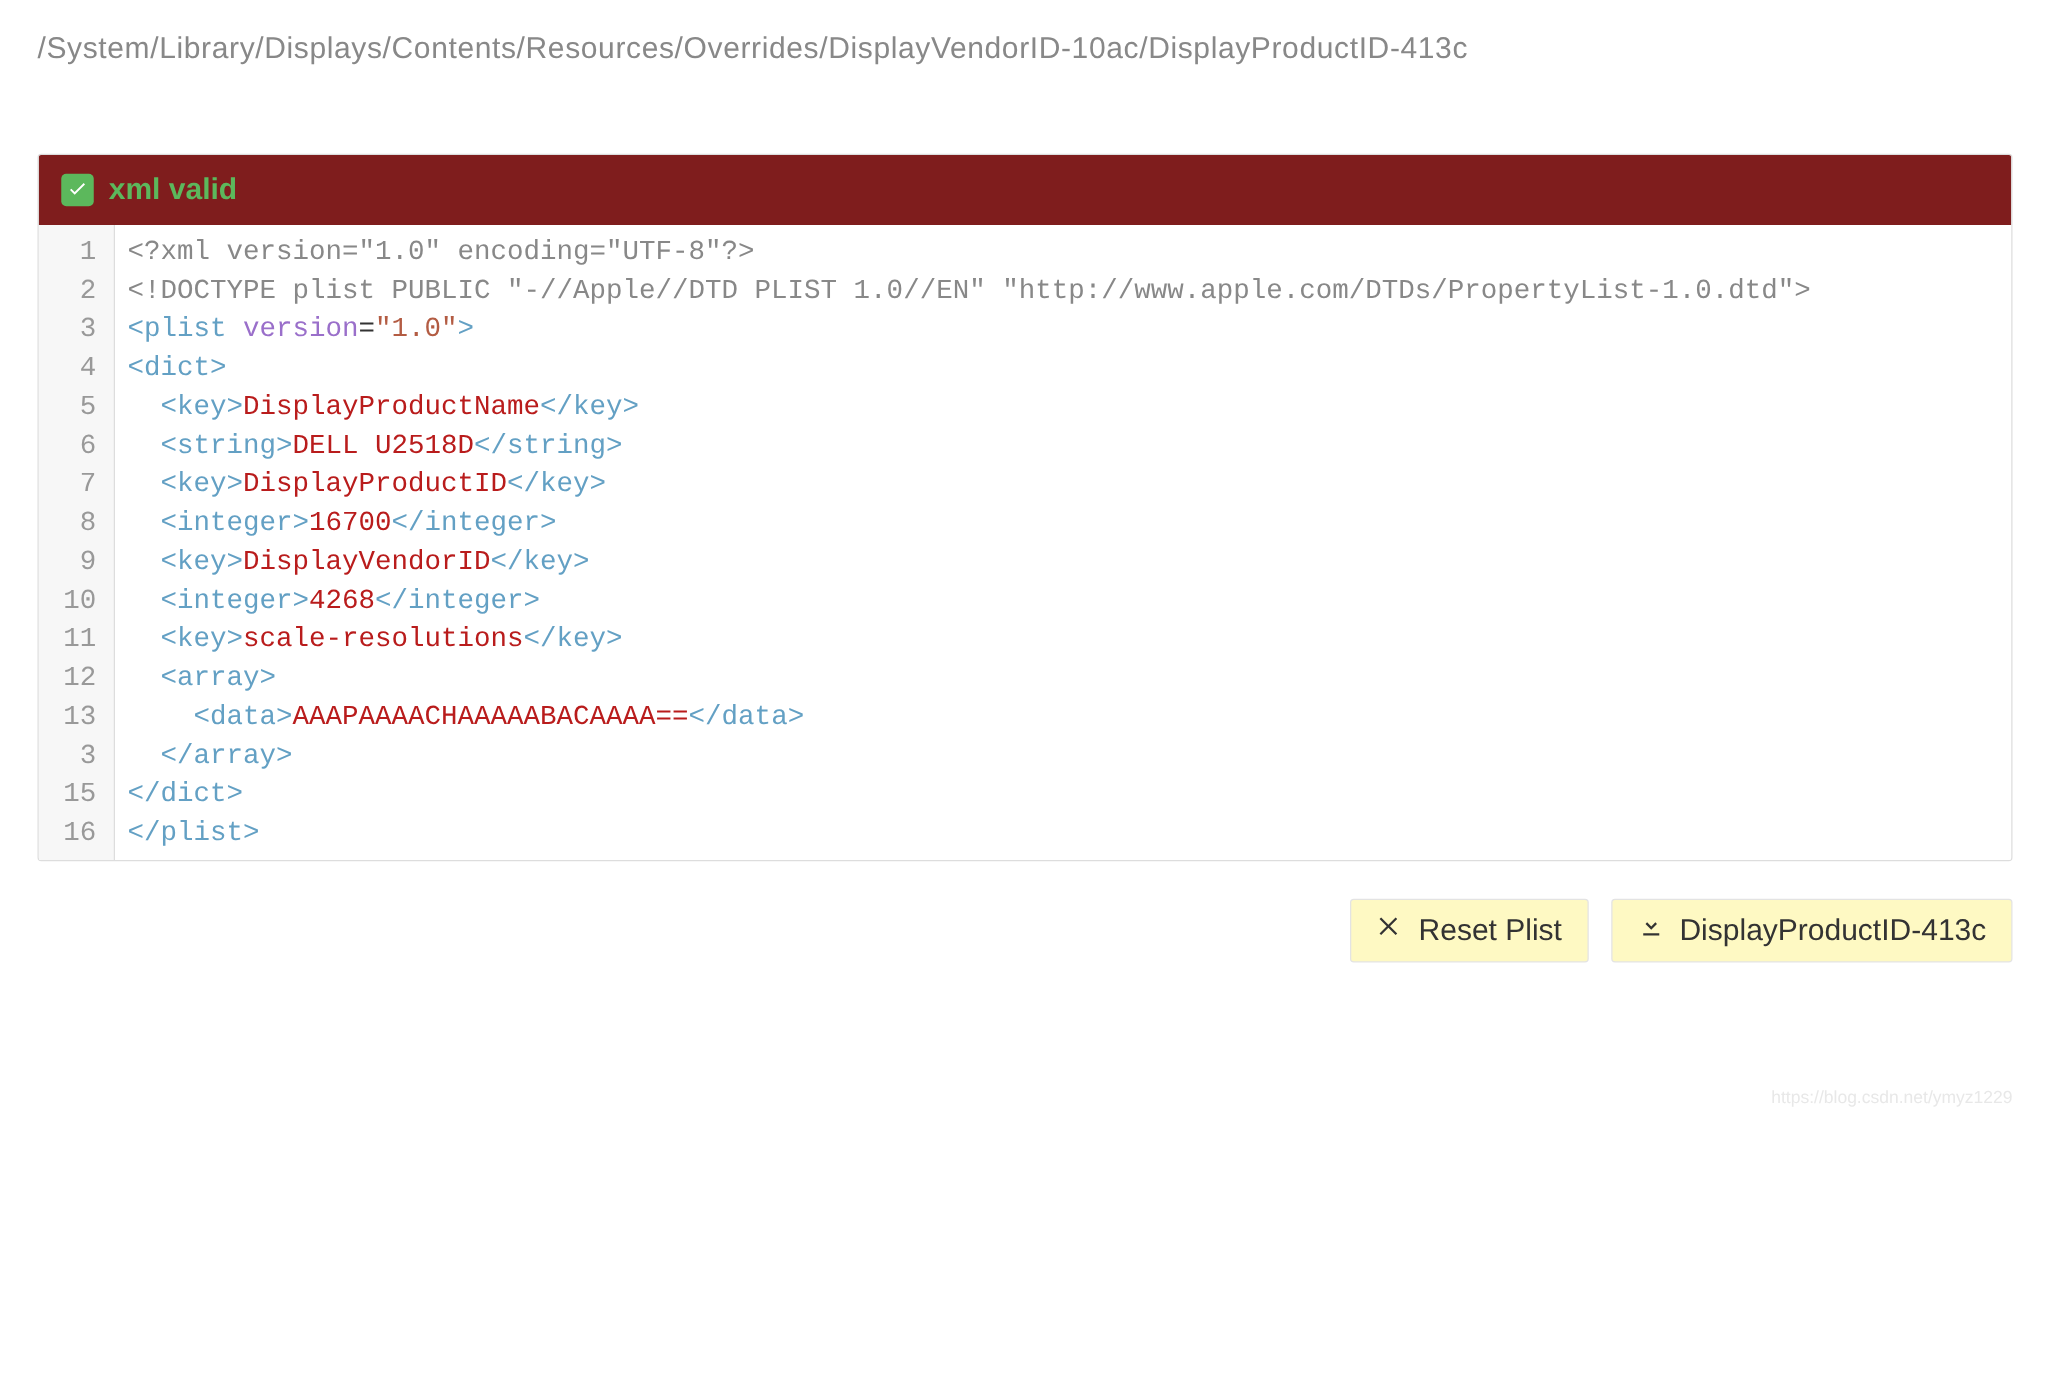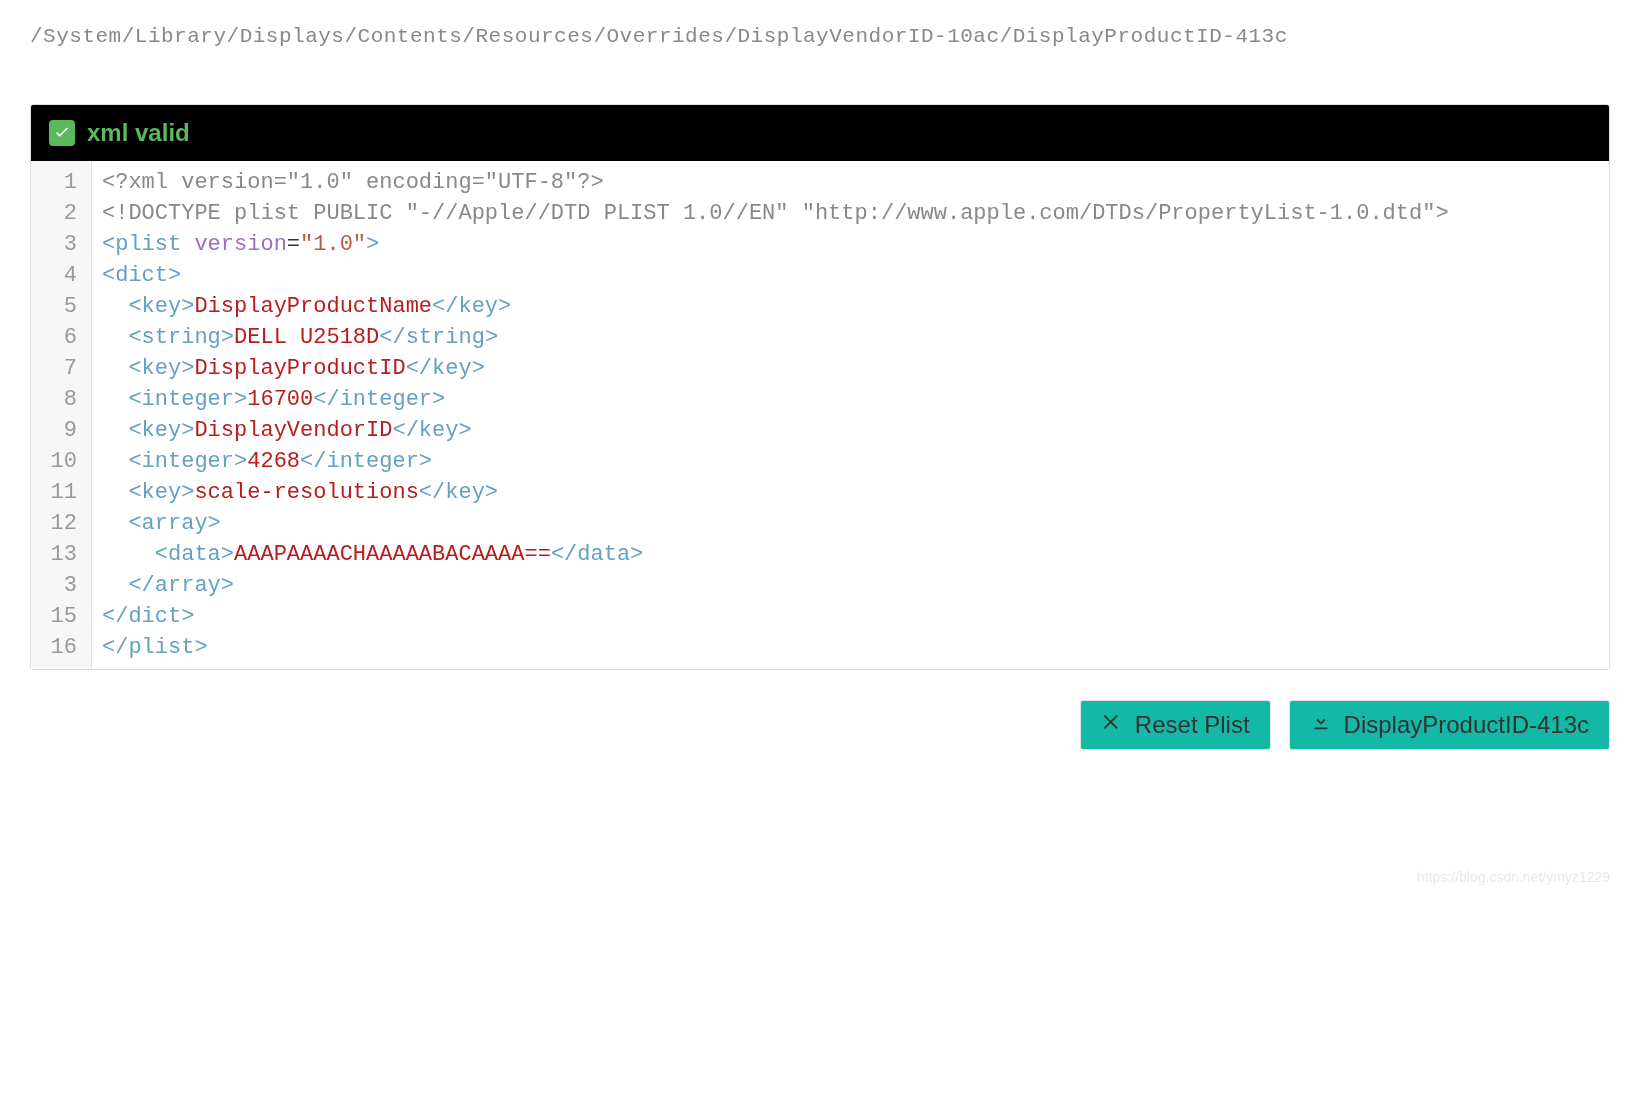--- a/index.html
+++ b/index.html
@@ -16,36 +16,36 @@
     box-sizing: border-box;
     position: relative;
   }
   h2.title {
     font-size: 28px;
     font-weight: 600;
     margin: 8px 0 8px 0;
     color: #111;
   }
   .mono-path {
-    font-family: Liberation Mono, monospace;
-    font-size: 21px;
+    font-family: Liberation Sans, sans-serif;
+    font-size: 24px;
     color: #888;
     letter-spacing: 0.5px;
     line-height: 1.6;
     word-break: break-all;
-    margin-bottom: 50px;
+    margin-bottom: 65px;
   }
   .panel {
     border: 1px solid #ddd;
     border-radius: 3px;
     overflow: hidden;
     margin-bottom: 30px;
   }
   .panel-head {
-    background: #000000;
+    background: #7f1d1d;
     padding: 14px 18px;
     display: flex;
     align-items: center;
     gap: 12px;
   }
   .status-text {
     font-size: 24px;
     font-weight: 700;
     color: #5cb85c;
   }
@@ -92,21 +92,21 @@
   .t-plain   { color: #b91c1c; }
 
   .button-row {
     display: flex;
     justify-content: flex-end;
     gap: 18px;
     align-items: center;
     margin-top: 10px;
   }
   .btn {
-    background: #14b8a6;
+    background: #fef9c3;
     border: 1px solid #e3e3e3;
     border-radius: 3px;
     font-size: 24px;
     color: #333;
     font-weight: 500;
     padding: 10px 20px;
     display: inline-flex;
     align-items: center;
     gap: 12px;
     cursor: pointer;

